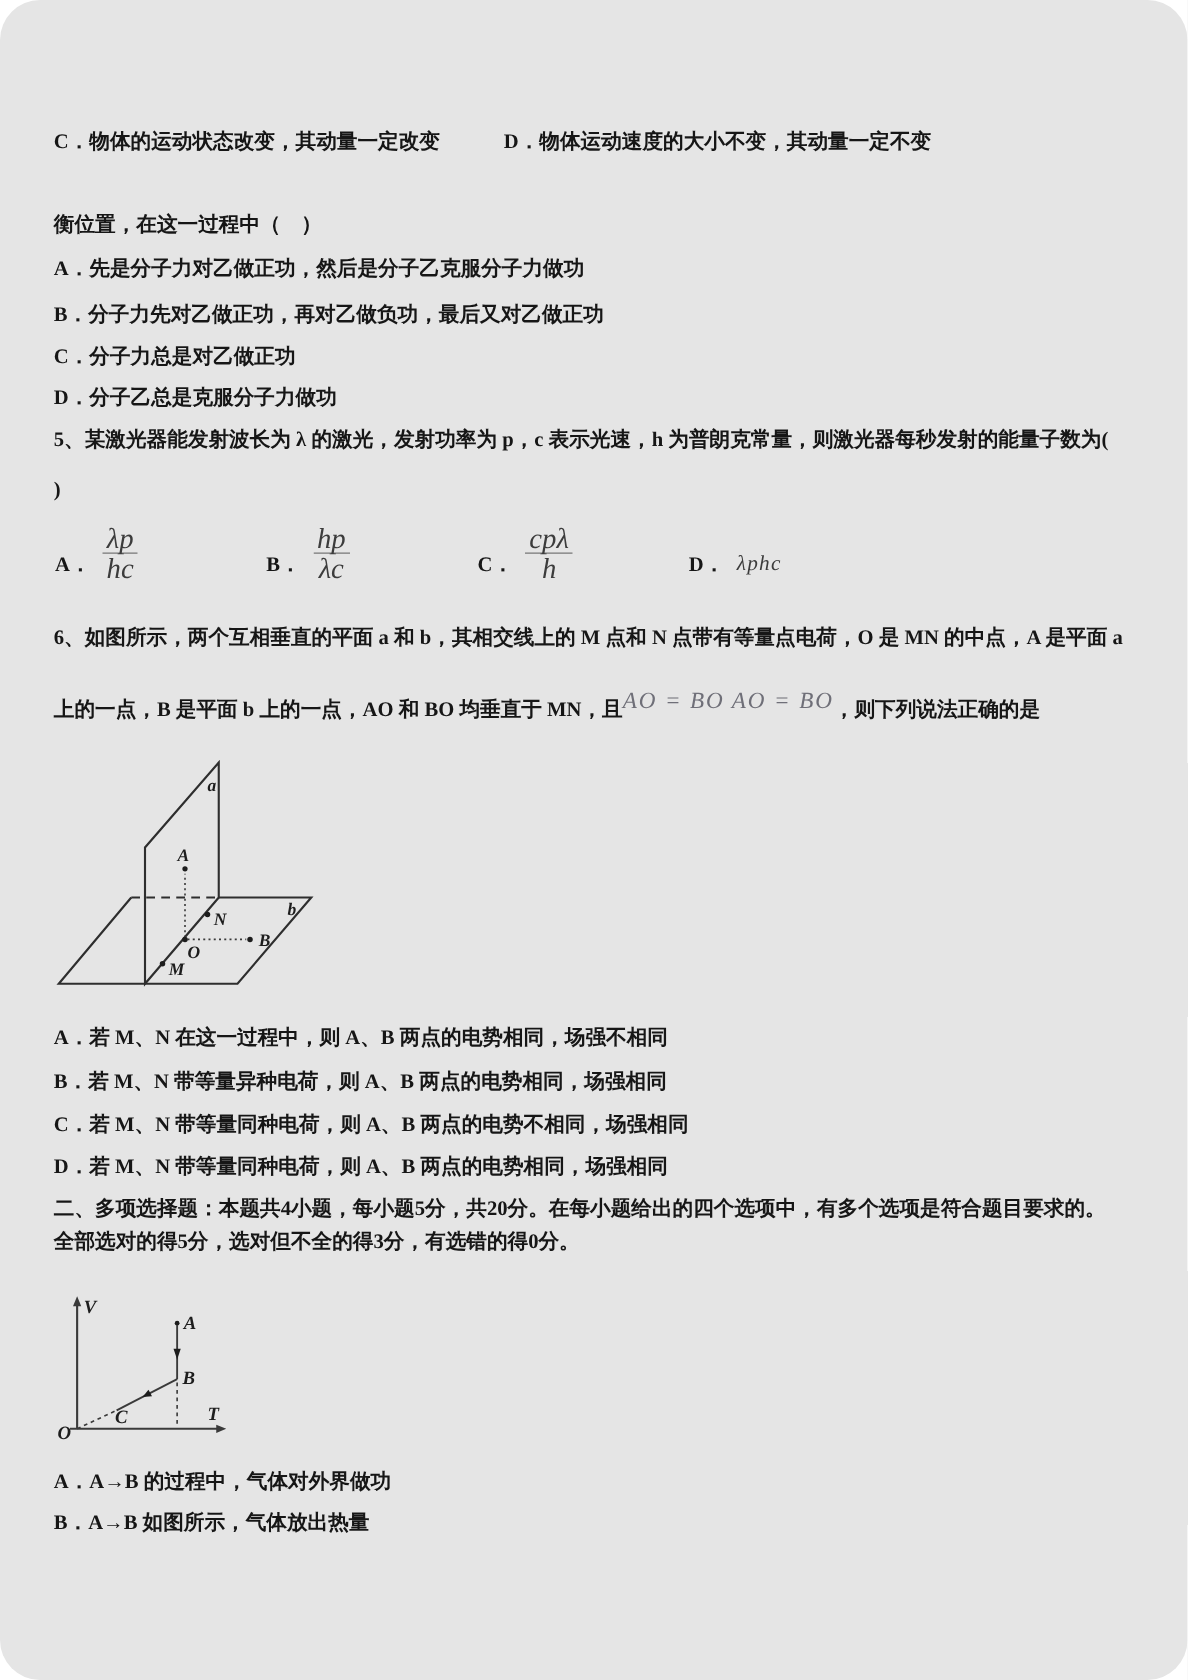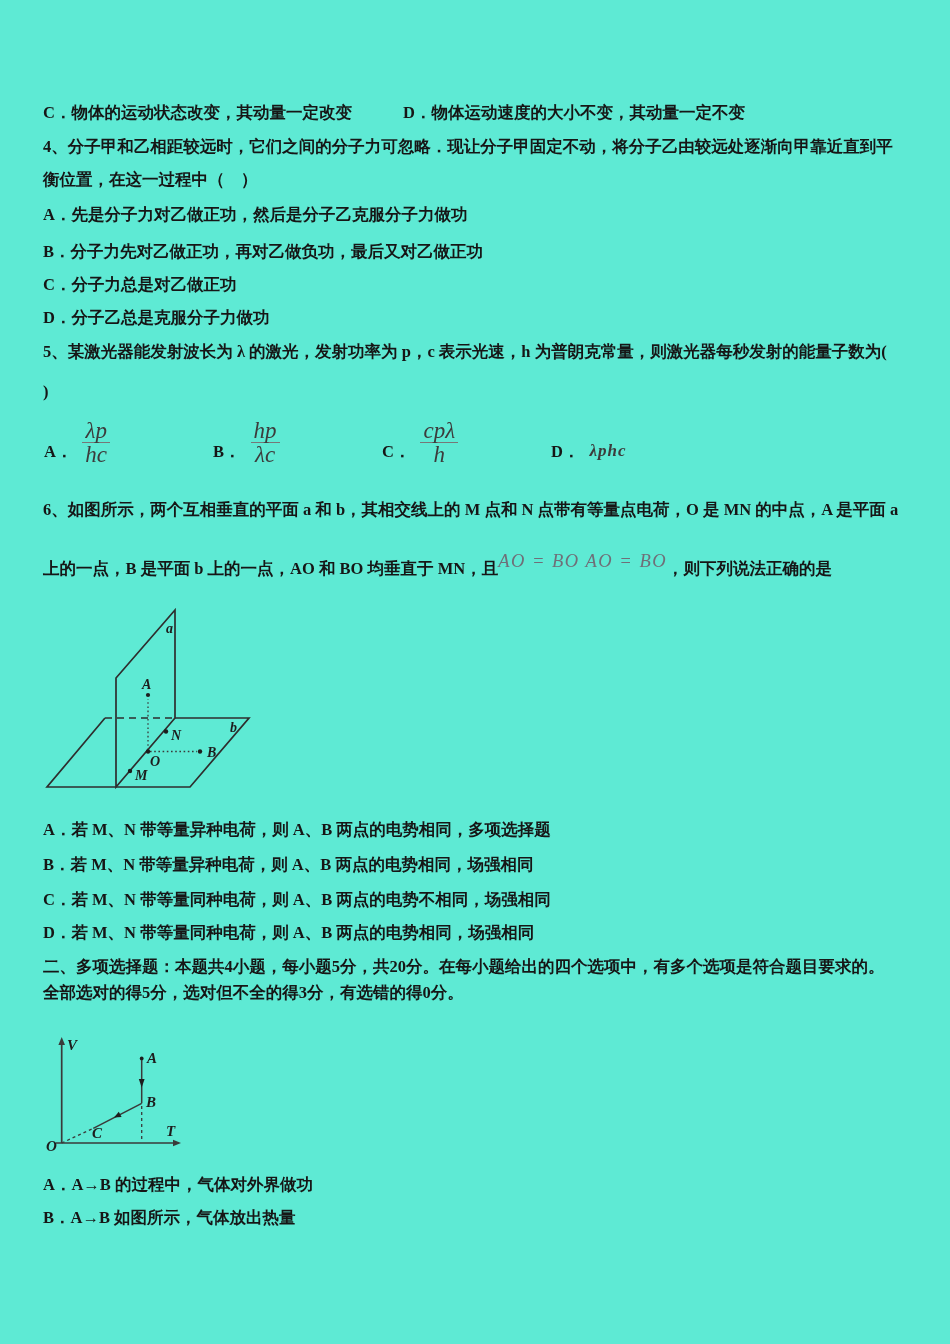--- a/index.html
+++ b/index.html
@@ -1,47 +1,46 @@
 <!DOCTYPE html>
 <html><head>
 <meta charset="utf-8">
 <style>
   html,body{margin:0;padding:0;background:#ffffff;}
   .page{
-    position:relative;width:950px;height:1344px;background:#5eead4;overflow:hidden;
+    position:relative;width:950px;height:1344px;background:#e5e5e5;overflow:hidden;
     font-family:"Liberation Serif","DejaVu Serif",serif;
-    font-weight:bold;color:#161616;font-size:16.5px;
+    font-weight:bold;color:#161616;font-size:16.5px;border-radius:32px;
   }
   .tl{position:absolute;white-space:pre;line-height:26px;left:43px;}
   .seg{position:absolute;white-space:pre;line-height:26px;}
   
   .choice{position:absolute;top:417px;display:flex;align-items:flex-end;gap:10px;height:48px;}
   .clabel{padding-bottom:2px;}
   .frac{display:inline-flex;flex-direction:column;align-items:center;
         font-style:italic;font-weight:normal;font-size:23px;line-height:21px;color:#3c3c3c;}
   .frac .num{border-bottom:1.5px solid #777;padding:0 3px 1px 3px;}
   .frac .den{padding-top:1px;}
-  .dexpr{font-style:italic;font-weight:bold;font-size:17px;color:#3c3c3c;padding-bottom:4px;letter-spacing:1px;}
+  .dexpr{font-style:italic;font-weight:normal;font-size:17px;color:#3c3c3c;padding-bottom:4px;letter-spacing:1px;}
   
   .gray-formula{
     font-style:italic;font-weight:normal;color:#6f6f78;font-size:18.5px;
     position:relative;top:-7px;letter-spacing:1.5px;white-space:pre;
   }
   .svgbox{position:absolute;}
   .dia-label{font-family:"Liberation Serif","DejaVu Serif",serif;font-style:italic;font-weight:bold;fill:#1d1d1d;}
 </style>
 </head>
 <body>
 
 <div class="page">
 
   <span class="seg" style="left:43px;top:100px">C．物体的运动状态改变，其动量一定改变</span>
   <span class="seg" style="left:403px;top:100px">D．物体运动速度的大小不变，其动量一定不变</span>
 
-  <div class="tl" style="top:134px">4、分子甲和乙相距较远时，它们之间的分子力可忽略．现让分子甲固定不动，将分子乙由较远处逐渐向甲靠近直到平</div>
   <div class="tl" style="top:167px">衡位置，在这一过程中（　）</div>
   <div class="tl" style="top:202px">A．先是分子力对乙做正功，然后是分子乙克服分子力做功</div>
   <div class="tl" style="top:239px">B．分子力先对乙做正功，再对乙做负功，最后又对乙做正功</div>
   <div class="tl" style="top:272px">C．分子力总是对乙做正功</div>
   <div class="tl" style="top:305px">D．分子乙总是克服分子力做功</div>
 
   <div class="tl" style="top:339px">5、某激光器能发射波长为 λ 的激光，发射功率为 p，c 表示光速，h 为普朗克常量，则激光器每秒发射的能量子数为(</div>
   <div class="tl" style="top:379px">)</div>
 
   <div class="choice" style="left:44px">
@@ -92,21 +91,21 @@
 
     <text class="dia-label" x="124" y="33" font-size="14">a</text>
     <text class="dia-label" x="188" y="132" font-size="14">b</text>
     <text class="dia-label" x="100" y="89" font-size="14">A</text>
     <text class="dia-label" x="129" y="140" font-size="14">N</text>
     <text class="dia-label" x="108" y="166" font-size="14">O</text>
     <text class="dia-label" x="165" y="157" font-size="14">B</text>
     <text class="dia-label" x="93" y="180" font-size="14">M</text>
   </svg>
 
-  <div class="tl" style="top:817px">A．若 M、N 带等量异种电荷，则 A、B 两点的电势相同，多项选择题</div>
+  <div class="tl" style="top:817px">A．若 M、N 在这一过程中，则 A、B 两点的电势相同，场强不相同</div>
   <div class="tl" style="top:852px">B．若 M、N 带等量异种电荷，则 A、B 两点的电势相同，场强相同</div>
   <div class="tl" style="top:887px">C．若 M、N 带等量同种电荷，则 A、B 两点的电势不相同，场强相同</div>
   <div class="tl" style="top:920px">D．若 M、N 带等量同种电荷，则 A、B 两点的电势相同，场强相同</div>
 
   <div class="tl" style="top:954px;line-height:25px">二、多项选择题：本题共4小题，每小题5分，共20分。在每小题给出的四个选项中，有多个选项是符合题目要求的。</div>
   <div class="tl" style="top:980px;line-height:25px">全部选对的得5分，选对但不全的得3分，有选错的得0分。</div>
 
 
   <svg class="svgbox" style="left:40px;top:1036px" width="152" height="122" viewBox="0 0 152 122">
 

